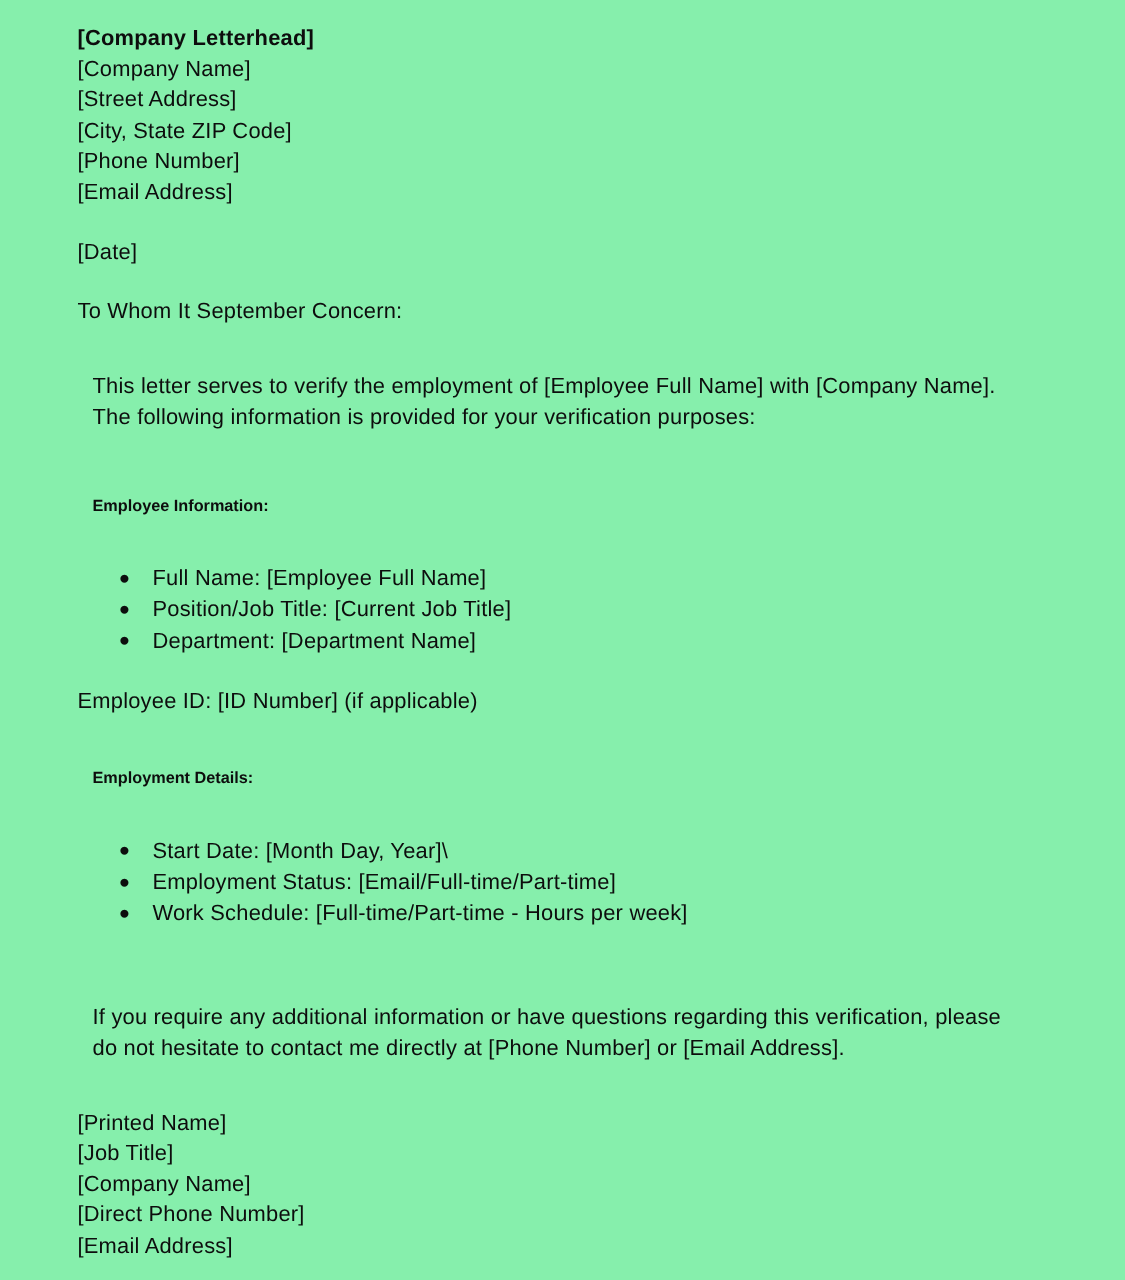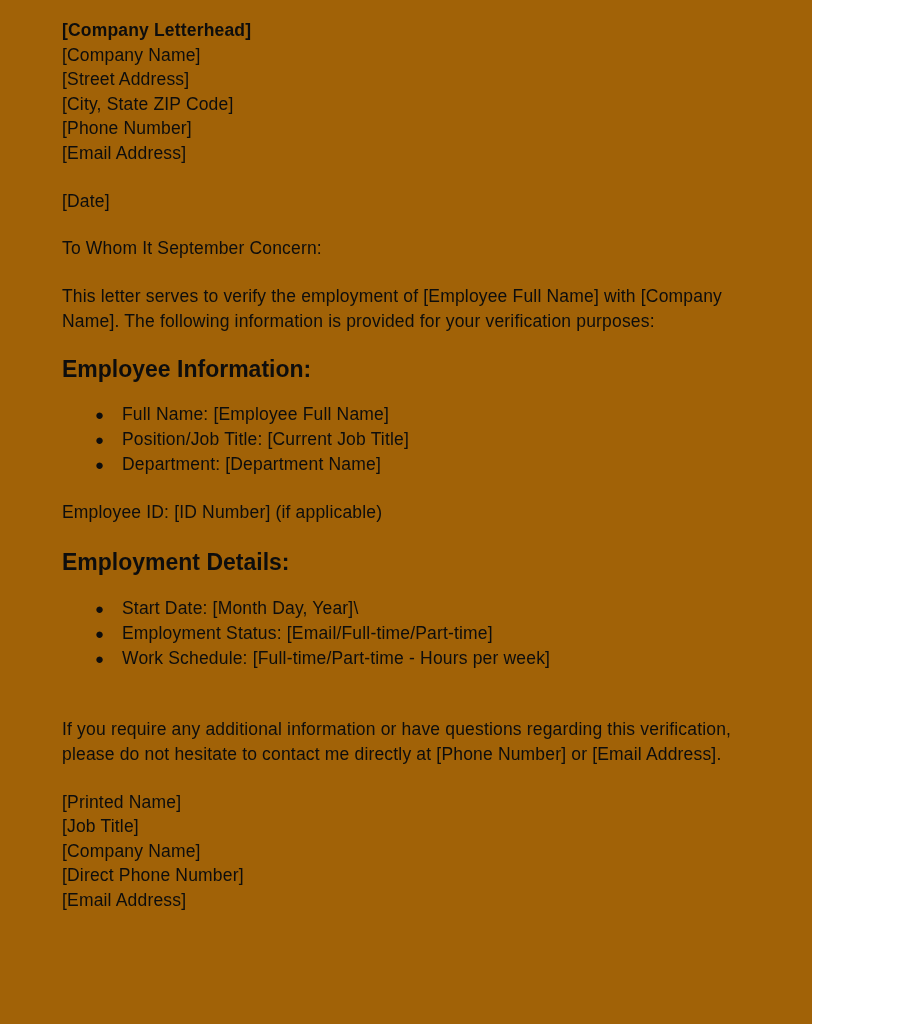--- a/index.html
+++ b/index.html
@@ -9,49 +9,49 @@
     background: #ffffff;
   }
   body {
     width: 900px;
     min-height: 1024px;
     font-family: "Liberation Sans", sans-serif;
     color: #0d0d0d;
     -webkit-font-smoothing: antialiased;
   }
   .page {
-    width: 812px;
+    width: 900px;
     min-height: 1024px;
     box-sizing: border-box;
     padding: 18px 62px 10px 62px;
-    background: #a16207;
+    background: #86efac;
   }
   .doc-body {
     max-width: 756px;
   }
   .line {
     font-size: 17.5px;
     line-height: 24.6px;
     margin: 0;
     letter-spacing: 0.01em;
   }
   .line.bold {
     font-weight: bold;
   }
   .para {
     font-size: 17.5px;
     line-height: 25px;
-    margin: 0;
+    margin: 12px;
     letter-spacing: 0.01em;
   }
   .heading {
-    font-size: 23px;
+    font-size: 13px;
     line-height: 24.6px;
     font-weight: bold;
-    margin: 0;
+    margin: 12px;
   }
   .gap-sm { height: 21px; }
   .gap-md { height: 23px; }
   .gap-lg { height: 25px; }
 
   ul.bullets {
     margin: 0;
     padding: 0;
     list-style: none;
   }

